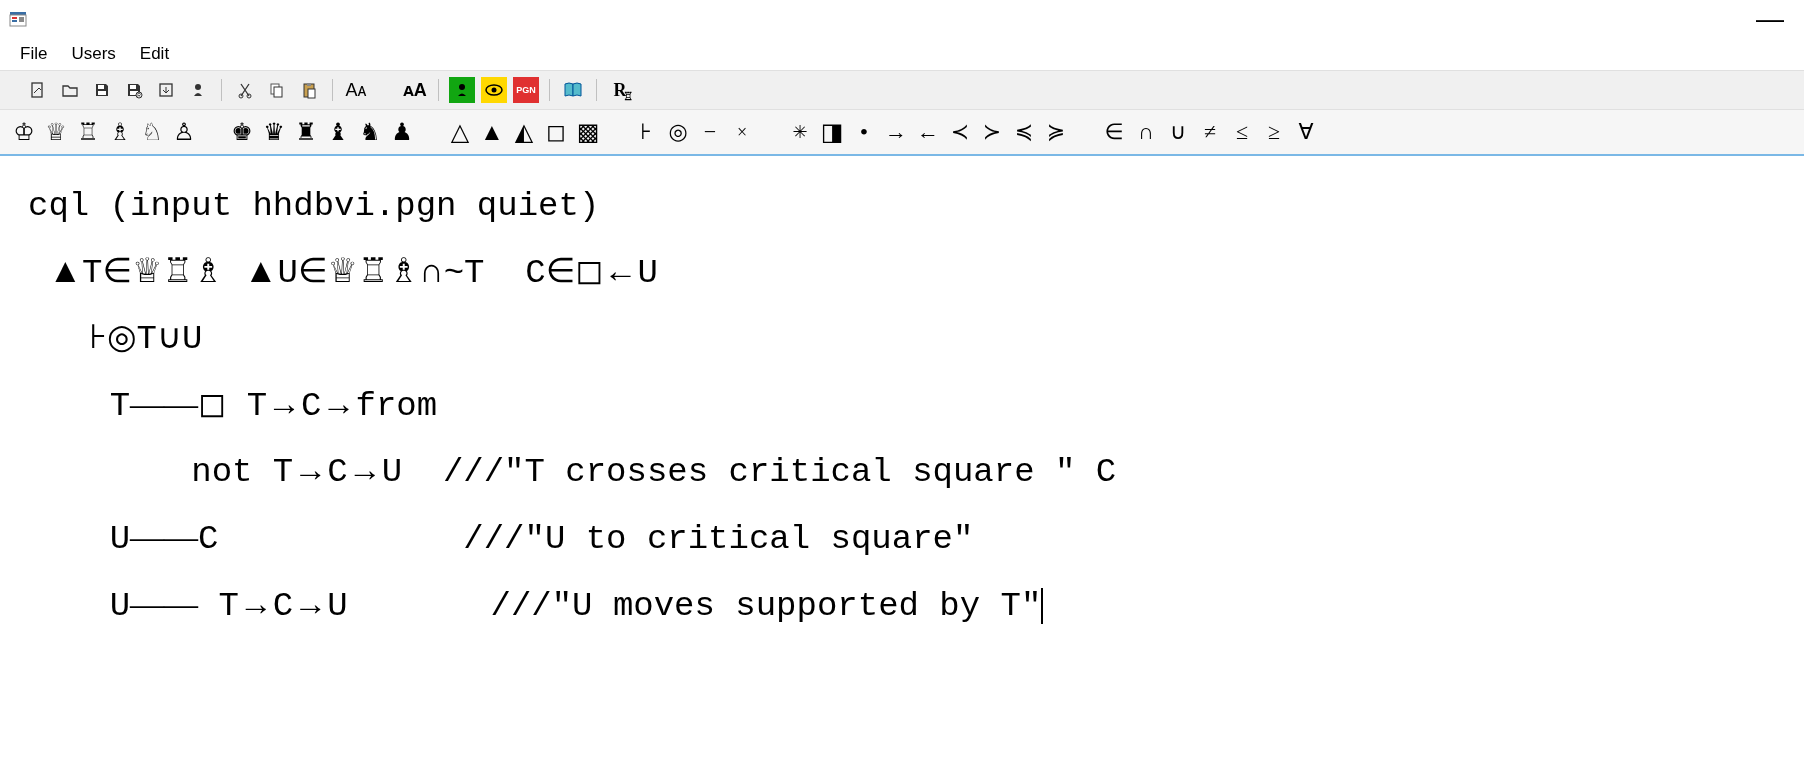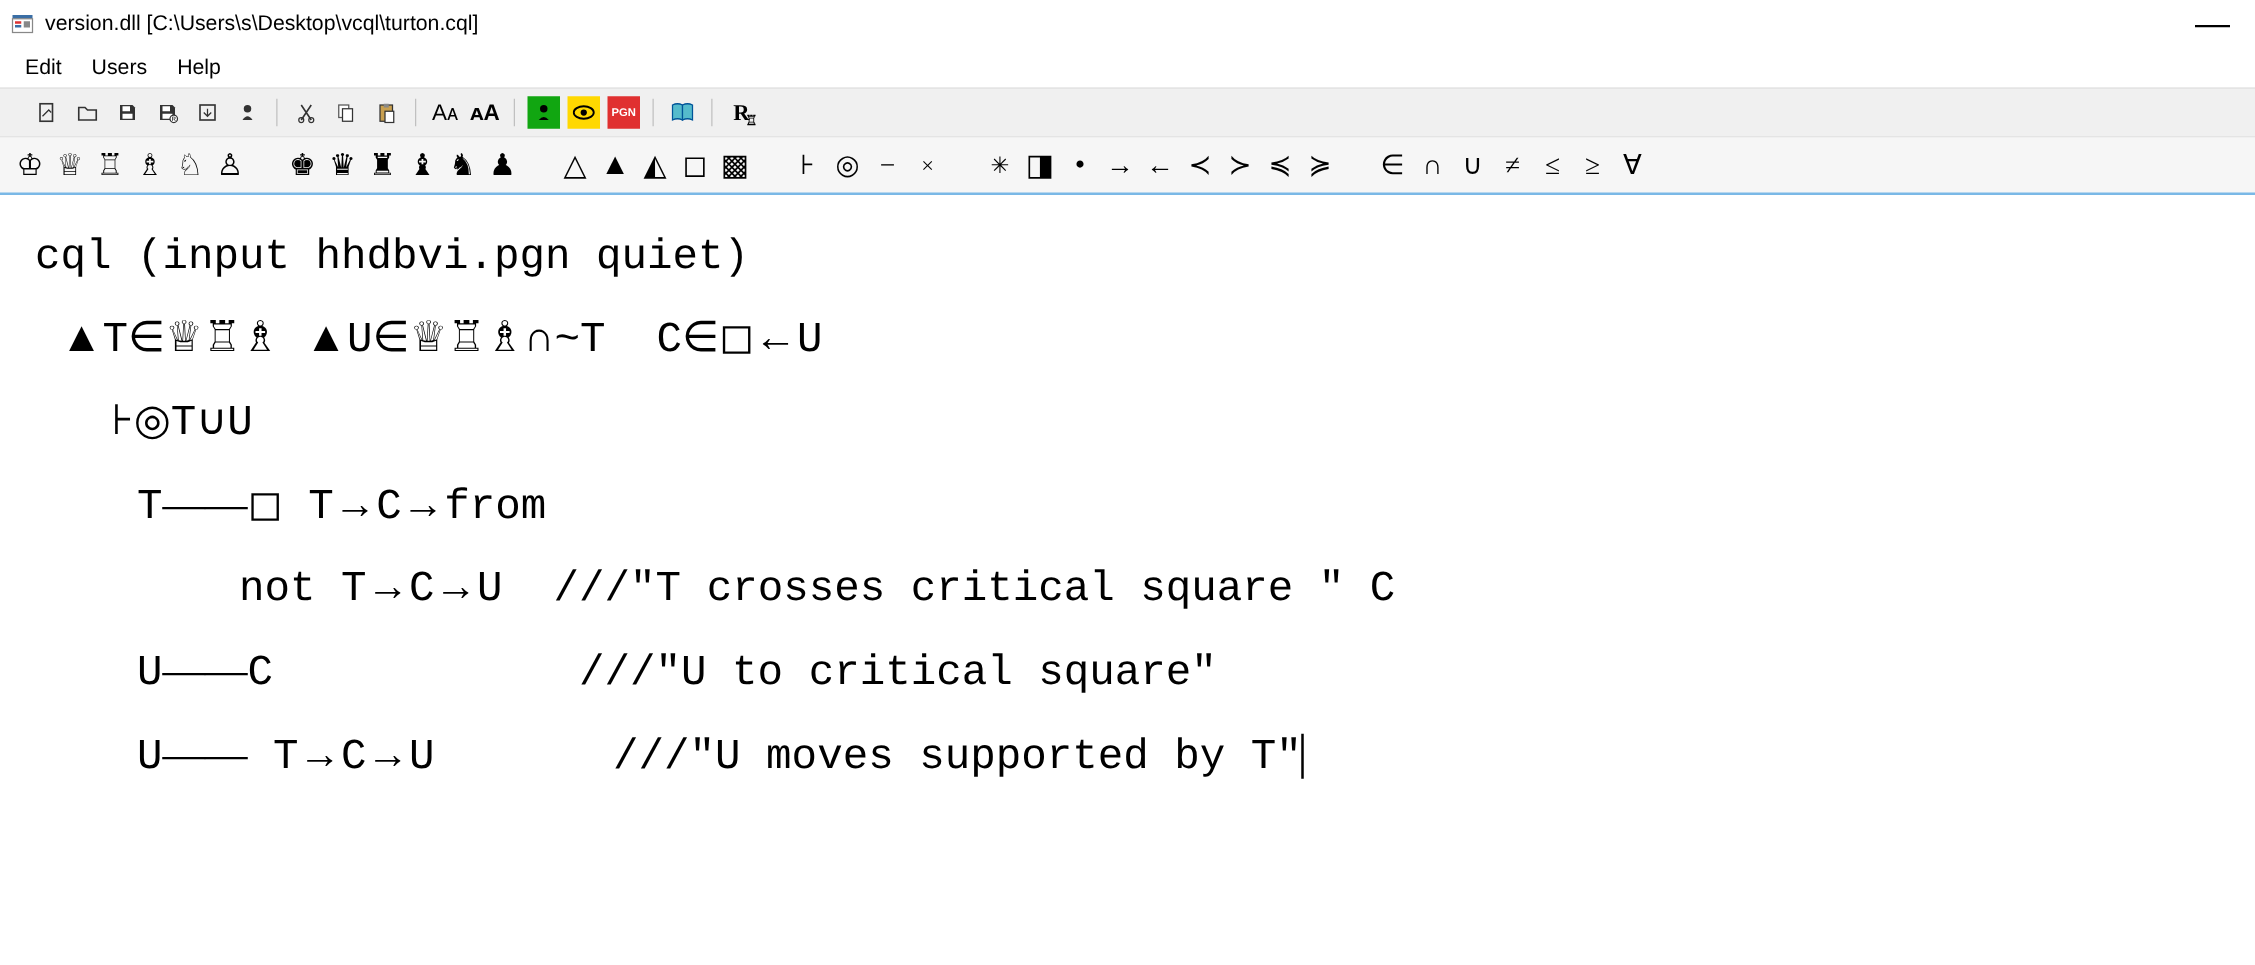--- a/index.html
+++ b/index.html
@@ -15,21 +15,21 @@
     .menubar .menu-item { padding: 4px 12px; cursor: default; }
 
     .toolbar { display: flex; align-items: center; background: #f0f0f0; border-top: 1px solid #e0e0e0; border-bottom: 1px solid #e0e0e0; padding: 4px 25px; gap: 6px; height: 40px; }
     .toolbar .tb-btn { width: 26px; height: 26px; display: inline-flex; align-items: center; justify-content: center; cursor: default; font-size: 18px; }
     .toolbar .sep { width: 1px; height: 22px; background: #c0c0c0; margin: 0 4px; }
     .tb-btn.green { background: #11a611; color: #000; }
     .tb-btn.yellow { background: #ffd800; }
     .tb-btn.red { background: #e03030; color: #fff; font-size: 9px; font-weight: bold; }
     .tb-btn.cyan { color: #0099cc; }
     .txt-small { font-size: 11px; }
-    .txt-big { font-size: 15px; font-weight: bold; }
+    .txt-big { font-size: 15px; font-weight: bold; margin-left: 27px; }
     .ri-btn { font-family: serif; font-weight: bold; font-size: 14px; position: relative; }
     .ri-btn::after { content: "♖"; font-size: 11px; position: absolute; right: 0; bottom: 0; }
 
     .symbar { display: flex; align-items: center; background: #f6f6f6; border-bottom: 2px solid #7ab8e6; padding: 4px 8px; gap: 0; height: 46px; font-size: 24px; }
     .symbar .sym-btn { width: 32px; height: 34px; display: inline-flex; align-items: center; justify-content: center; cursor: default; font-family: "Segoe UI Symbol", "Arial Unicode MS", serif; }
     .symbar .gap { width: 26px; }
     .sym-btn.math { font-size: 22px; font-family: "Cambria Math", serif; }
     .sym-btn.small { font-size: 18px; }
 
     .editor { padding: 18px 28px; font-family: "Consolas", "Courier New", monospace; font-size: 34px; line-height: 1.9; white-space: pre; }
@@ -42,29 +42,28 @@
 <div class="titlebar">
   <span class="app-icon">
     <svg viewBox="0 0 20 20">
         <rect x="2" y="3" width="16" height="3" fill="#3a6ea5"></rect>
         <rect x="2" y="6" width="16" height="11" fill="#fff" stroke="#888"></rect>
         <rect x="4" y="8" width="5" height="2" fill="#d33"></rect>
         <rect x="4" y="11" width="5" height="2" fill="#3a6ea5"></rect>
         <rect x="11" y="8" width="5" height="5" fill="#888"></rect>
       </svg>
   </span>
-  <span class="title-text">version.dll [C:\Users\s\Desktop\vcql\turton.cql]</span>
   <span class="spacer"></span>
   <span class="min-btn">—</span>
 </div>
 
 <div class="menubar">
+  <div class="menu-item">File</div>
+  <div class="menu-item">Users</div>
   <div class="menu-item">Edit</div>
-  <div class="menu-item">Users</div>
-  <div class="menu-item">Help</div>
 </div>
 
 <div class="toolbar">
   <span class="tb-btn">
       <svg width="18" height="18" viewBox="0 0 18 18">
         <rect x="3" y="2" width="10" height="14" fill="none" stroke="#333" stroke-width="1.3"></rect>
         <path d="M5 12 L10 7 L12 9" stroke="#333" fill="none"></path>
       </svg>
     </span>
   <span class="tb-btn">

